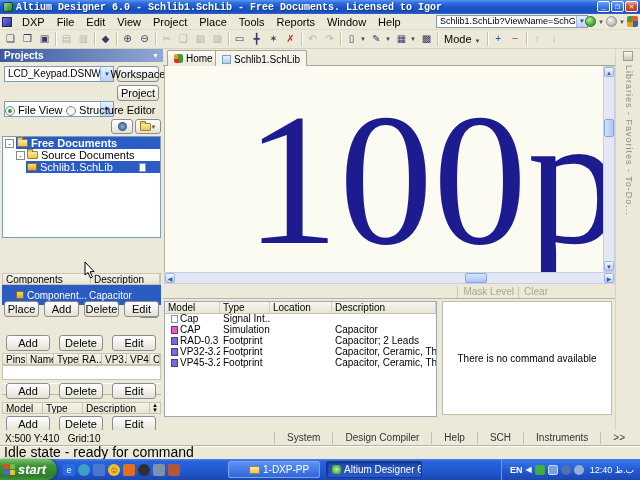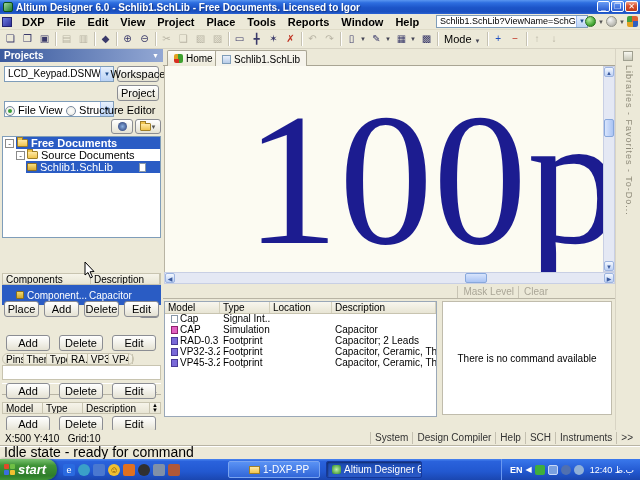--- a/index.html
+++ b/index.html
@@ -4,32 +4,32 @@
 <style>
   * { margin:0; padding:0; box-sizing:border-box; }
   html,body { width:640px; height:480px; overflow:hidden; }
   body { font-family:"Liberation Sans","DejaVu Sans",sans-serif; font-size:11px; color:#000; }
   #app { position:relative; width:640px; height:480px; background:#ece9d8; overflow:hidden; }
   .abs { position:absolute; }
 
   
   .titlebar { left:0; top:0; width:640px; height:14px;
     background:linear-gradient(180deg,#5a96f0 0%,#2e6ee0 20%,#1c54c8 55%,#1a50c0 85%,#2a62d4 100%);
-    color:#fff; display:flex; align-items:center; }
+    color:#fff; display:flex; align-items:center;font-family:Liberation Mono, monospace; }
   .titlebar .appicon { width:10px; height:10px; margin:0 3px; background:linear-gradient(135deg,#9fd89f,#1d7a2d); border-radius:2px; border:1px solid #0c4d18; }
   .titlebar .title { font-size:10px; font-weight:bold; text-shadow:1px 1px 1px #123a8a; white-space:nowrap; }
   .wbtns { position:absolute; right:2px; top:1px; display:flex; gap:1px; }
   .wbtn { width:13px; height:11px; border:1px solid #fff; border-radius:2px; font-size:8px; line-height:9px; text-align:center; color:#fff;
     background:linear-gradient(#6a9cf4,#2a5cd0); }
   .wbtn.close { background:linear-gradient(#f0a088,#d8502c 45%,#c03a18); }
 
   
   .menubar { left:0; top:14px; width:640px; height:16px; background:#ece9d8; display:flex; align-items:center; border-bottom:1px solid #e0dcc8; }
   .dxp-icon { width:10px; height:10px; margin:0 4px 0 2px; background:linear-gradient(135deg,#6a7ae0,#30309a); border:1px solid #222270; }
-  .menu-item { padding:1px 6px; white-space:nowrap;font-weight:bold; }
+  .menu-item { padding:1px 6px; white-space:nowrap; }
   .addr-combo { position:absolute; right:52px; top:1px; width:152px; height:13px; background:#fff; border:1px solid #7f9db9; font-size:9px; line-height:11px; padding-left:3px; white-space:nowrap; overflow:hidden; }
   .addr-combo .dd { position:absolute; right:0; top:0; width:11px; height:11px; background:linear-gradient(#e8f1fd,#bcd4f6); color:#1b4a8a; font-size:6px; text-align:center; line-height:11px; border-left:1px solid #9ebcf0; }
   .navcircle { width:11px; height:11px; border-radius:50%; display:inline-block; }
   .nav-group { position:absolute; right:2px; top:2px; display:flex; align-items:center; gap:2px; }
   .green { background:radial-gradient(circle at 35% 30%,#b8f0a0,#3da02e 70%); border:1px solid #2a7020; }
   .gray { background:radial-gradient(circle at 35% 30%,#f8f8f8,#b8b8b0 70%); border:1px solid #909088; }
   .tiny-dd { font-size:6px; color:#555; }
   .panels-icon { width:11px; height:11px; background:conic-gradient(#e06030 0 25%,#3060c0 0 50%,#e0a020 0 75%,#40a040 0); border-radius:2px; }
 
   
@@ -107,21 +107,21 @@
   .footbtns { position:absolute; left:3px; top:119px; height:15px; display:flex; gap:8px; }
 
   .side-strip { left:615px; top:49px; width:25px; height:383px; background:#ece9d8; border-left:1px solid #d8d4c4; }
   .side-strip .vtext { position:absolute; left:8px; top:16px; writing-mode:vertical-rl; font-size:9px; color:#8f8b7a; letter-spacing:1px; white-space:nowrap; }
   .strip-icon { position:absolute; left:7px; top:2px; width:10px; height:10px; background:linear-gradient(#f8f8f0,#c8c8b8); border:1px solid #a0a090; }
 
   
   .coordsbar { left:0; top:430px; width:640px; height:15px; background:#ece9d8; }
   .coordsbar .txt { position:absolute; left:5px; top:3px; font-size:10px; }
   .ptabs { position:absolute; right:3px; top:2px; display:flex; font-size:10px; color:#333; }
-  .ptab { padding:0 4px; border-left:1px solid #c4c0b0; line-height:12px; white-space:nowrap; }
+  .ptab { padding:0 12px; border-left:1px solid #c4c0b0; line-height:12px; white-space:nowrap; }
   .idlebar { left:0; top:445px; width:640px; height:14px; background:#ece9d8; border-top:1px solid #b8b4a4; box-shadow:inset 0 1px 0 #fff; font-size:14px; line-height:13px; padding-left:4px; }
 
   
   .taskbar { left:0; top:459px; width:640px; height:21px;
     background:linear-gradient(180deg,#4a85f0 0%,#2a62dc 12%,#2258d0 60%,#1a46b0 100%); display:flex; align-items:center; }
   .startbtn { width:57px; height:21px; border-radius:0 10px 10px 0;
     background:linear-gradient(180deg,#79c370 0%,#3f9436 30%,#2f7d2b 80%,#3f9436 100%);
     color:#fff; font-weight:bold; font-style:italic; font-size:13px; display:flex; align-items:center; gap:3px; padding-left:4px;
     box-shadow:1px 0 3px rgba(0,0,0,.4); }
   .flag { width:11px; height:11px; display:grid; grid-template-columns:5px 5px; grid-template-rows:5px 5px; gap:1px; }
@@ -302,23 +302,23 @@
   </div>
   <div class="abs sect-hdr" style="left:2px; top:321px; width:159px;">
     <span>Aliases</span>
     <span class="chev">▲</span>
   </div>
   <div class="abs btnrow" style="left:6px; top:335px; width:150px; height:16px;">
     <span class="xp-btn" style="width:44px;">Add</span>
     <span class="xp-btn" style="width:44px;">Delete</span>
     <span class="xp-btn" style="width:44px;">Edit</span>
   </div>
-  <div class="abs grid-hdr" style="left:2px; top:353px; width:132px;border-radius:6px;">
+  <div class="abs grid-hdr" style="left:2px; top:353px; width:159px;">
     <div style="width:24px;">Pins</div>
-    <div style="width:27px;">There</div>
+    <div style="width:27px;">Name</div>
     <div style="width:25px;">Type</div>
     <div style="width:23px;">RA...</div>
     <div style="width:25px;">VP3...</div>
     <div style="width:23px;">VP4...</div>
     <div style="flex:1;">CA...</div>
   </div>
   <div class="abs" style="left:2px; top:365px; width:159px; height:15px; background:#fff; border:1px solid #c8c4b0;"></div>
   <div class="abs btnrow" style="left:6px; top:383px; width:150px; height:16px;">
     <span class="xp-btn" style="width:44px;">Add</span>
     <span class="xp-btn" style="width:44px;">Delete</span>

